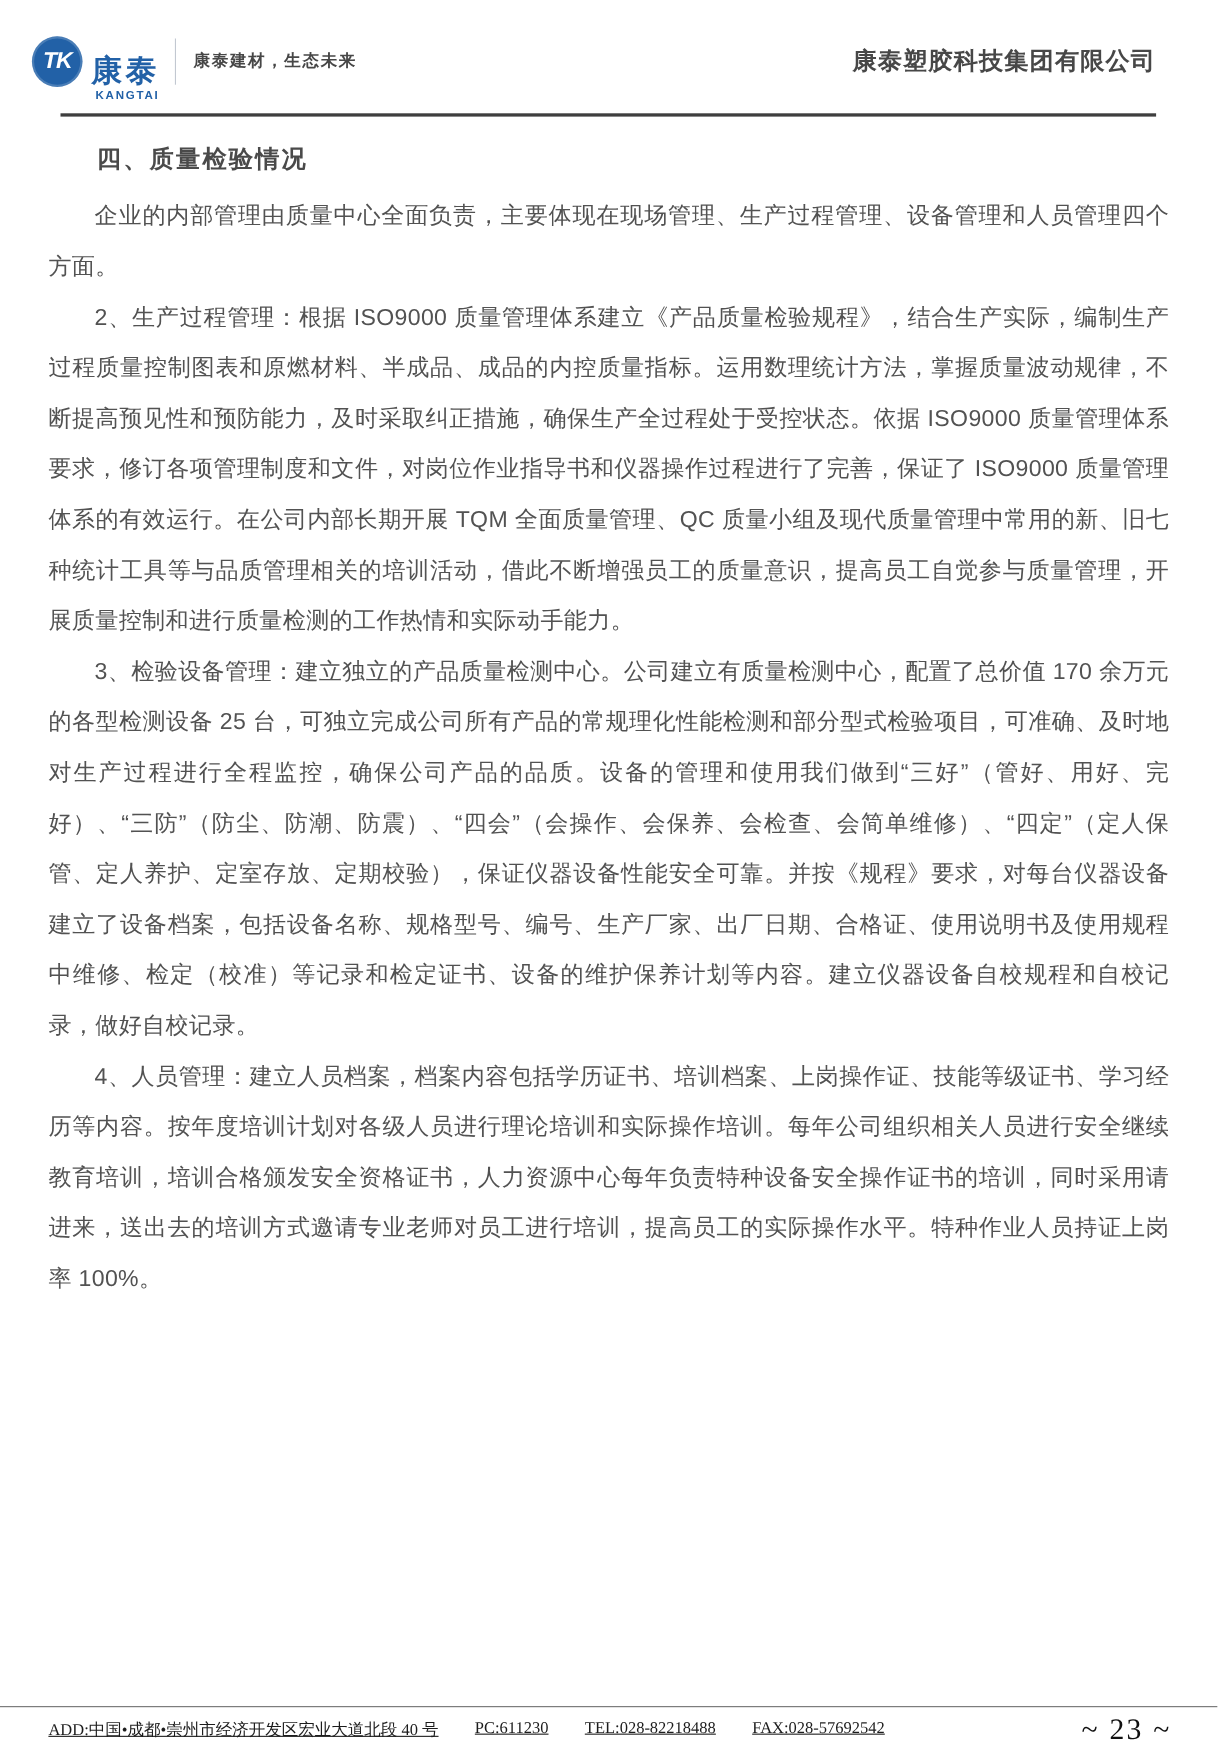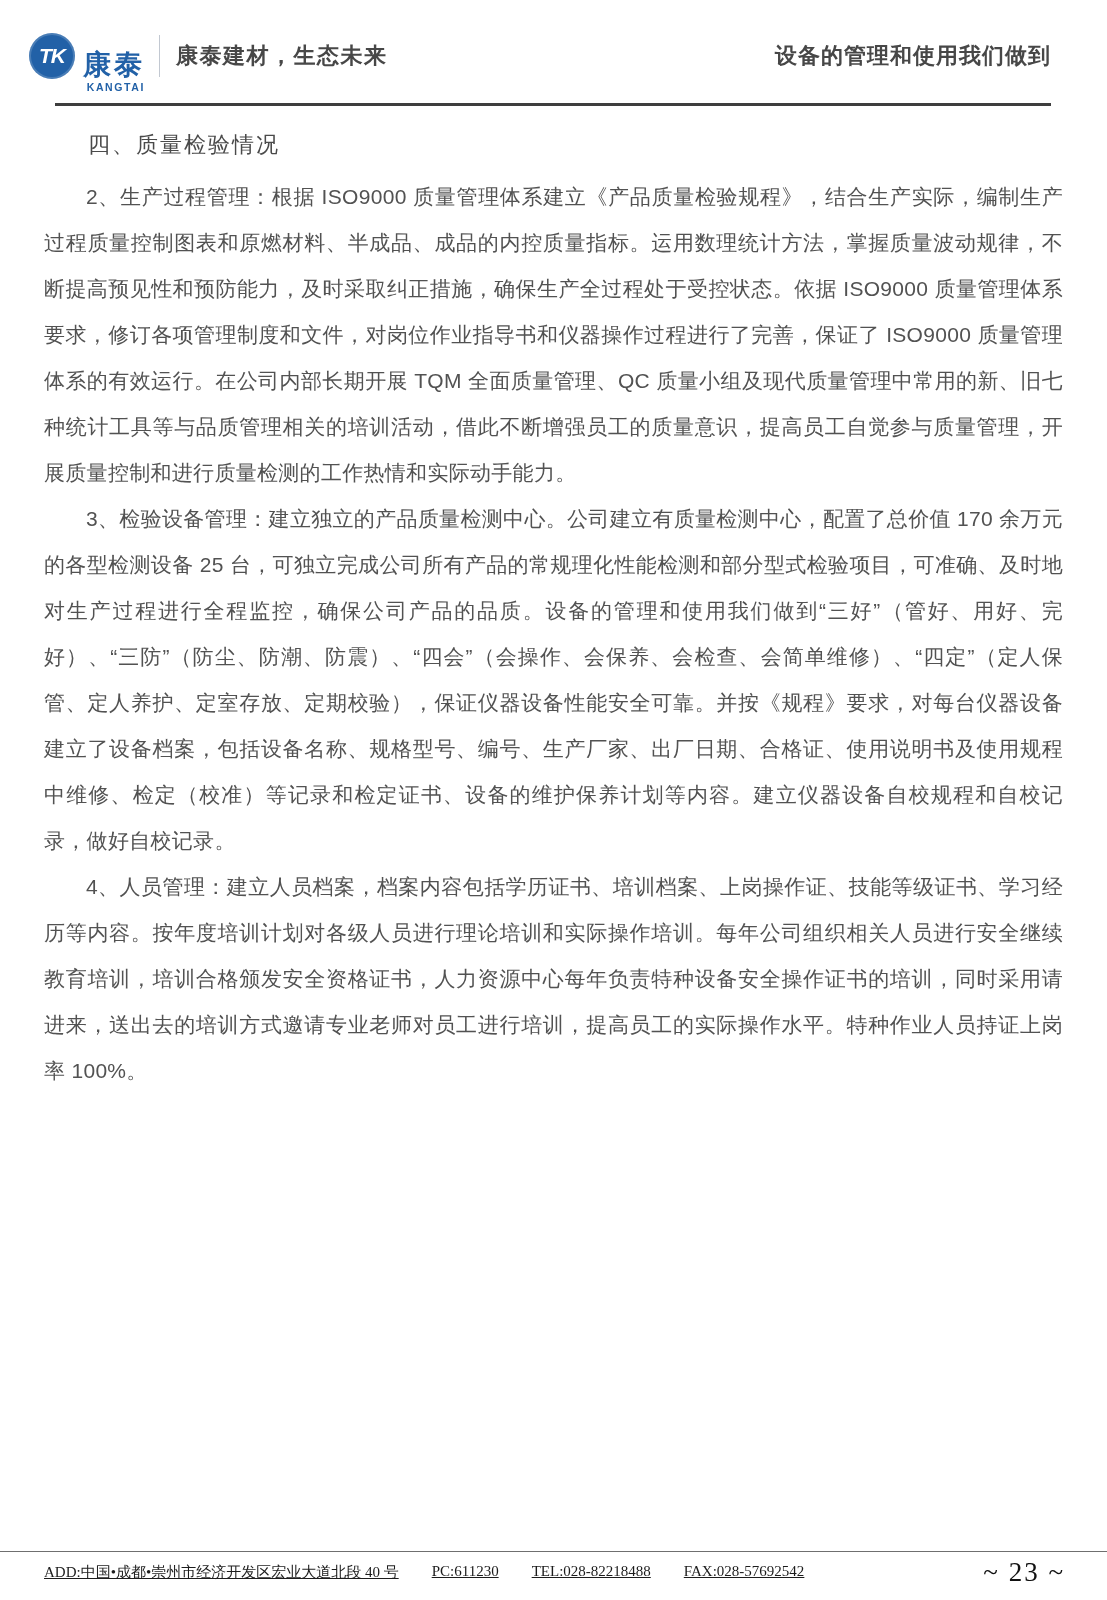--- a/index.html
+++ b/index.html
@@ -31,29 +31,29 @@
     display: flex; align-items: center; justify-content: center;
     font-weight: bold; font-style: italic;
     font-size: 21px; letter-spacing: -1px;
     box-shadow: inset 0 0 0 2px rgba(255,255,255,0.18);
     flex: 0 0 auto;
   }
   .brand-text { margin-left: 8px; display: flex; flex-direction: column; align-items: flex-end; margin-top: 33px; }
   .brand-cn { font-size: 28px; font-weight: bold; color: #2261a7; line-height: 1; letter-spacing: 3px; }
   .brand-en { font-size: 10.5px; font-weight: bold; color: #2261a7; letter-spacing: 1.6px; margin-top: 2px; }
   .v-divider { width: 1px; height: 42px; background: #c2c8d1; margin: 0 16px 0 14px; }
-  .slogan { font-size: 22px; font-weight: bold; color: #474747; letter-spacing: 1.5px; }
+  .slogan { font-size: 15px; font-weight: bold; color: #474747; letter-spacing: 1.5px; }
   .company { font-size: 22px; font-weight: bold; color: #474747; letter-spacing: 1px; }
   .header-rule { border-top: 3px solid #3e3e3e; margin: 0 56px 0 55px; }
 
   
   .doc-body { padding: 16px 44px 0 44px; }
   .section-title {
     font-size: 22px;
-    font-weight: normal;
+    font-weight: bold;
     color: #4a4a4a;
     letter-spacing: 2px;
     text-indent: 2em;
     margin: 6px 0 12px 0;
     line-height: 34px;
   }
   .body-par {
     font-size: 21px;
     color: #525252;
     line-height: 46px;
@@ -100,27 +100,28 @@
       <div class="logo-circle">
         <span>TK</span>
       </div>
       <div class="brand-text">
         <div class="brand-cn">康泰</div>
         <div class="brand-en">KANGTAI</div>
       </div>
       <div class="v-divider"></div>
       <div class="slogan">康泰建材，生态未来</div>
     </div>
-    <div class="company">设备的管理和使用我们做到</div>
+    <div class="company">康泰塑胶科技集团有限公司</div>
   </header>
 
   <div class="header-rule"></div>
 
   <main class="doc-body">
     <h1 class="section-title">四、质量检验情况</h1>
+    <p class="body-par">企业的内部管理由质量中心全面负责，主要体现在现场管理、生产过程管理、设备管理和人员管理四个方面。</p>
     <p class="body-par">2、生产过程管理：根据 ISO9000 质量管理体系建立《产品质量检验规程》，结合生产实际，编制生产过程质量控制图表和原燃材料、半成品、成品的内控质量指标。运用数理统计方法，掌握质量波动规律，不断提高预见性和预防能力，及时采取纠正措施，确保生产全过程处于受控状态。依据 ISO9000 质量管理体系要求，修订各项管理制度和文件，对岗位作业指导书和仪器操作过程进行了完善，保证了 ISO9000 质量管理体系的有效运行。在公司内部长期开展 TQM 全面质量管理、QC 质量小组及现代质量管理中常用的新、旧七种统计工具等与品质管理相关的培训活动，借此不断增强员工的质量意识，提高员工自觉参与质量管理，开展质量控制和进行质量检测的工作热情和实际动手能力。</p>
     <p class="body-par">3、检验设备管理：建立独立的产品质量检测中心。公司建立有质量检测中心，配置了总价值 170 余万元的各型检测设备 25 台，可独立完成公司所有产品的常规理化性能检测和部分型式检验项目，可准确、及时地对生产过程进行全程监控，确保公司产品的品质。设备的管理和使用我们做到“三好”（管好、用好、完好）、“三防”（防尘、防潮、防震）、“四会”（会操作、会保养、会检查、会简单维修）、“四定”（定人保管、定人养护、定室存放、定期校验），保证仪器设备性能安全可靠。并按《规程》要求，对每台仪器设备建立了设备档案，包括设备名称、规格型号、编号、生产厂家、出厂日期、合格证、使用说明书及使用规程中维修、检定（校准）等记录和检定证书、设备的维护保养计划等内容。建立仪器设备自校规程和自校记录，做好自校记录。</p>
     <p class="body-par">4、人员管理：建立人员档案，档案内容包括学历证书、培训档案、上岗操作证、技能等级证书、学习经历等内容。按年度培训计划对各级人员进行理论培训和实际操作培训。每年公司组织相关人员进行安全继续教育培训，培训合格颁发安全资格证书，人力资源中心每年负责特种设备安全操作证书的培训，同时采用请进来，送出去的培训方式邀请专业老师对员工进行培训，提高员工的实际操作水平。特种作业人员持证上岗率 100%。</p>
   </main>
 
   <footer class="footer">
     <div class="footer-rule"></div>
     <div class="footer-row">
       <div class="footer-left">
         <span>ADD:中国•成都•崇州市经济开发区宏业大道北段 40 号</span>

